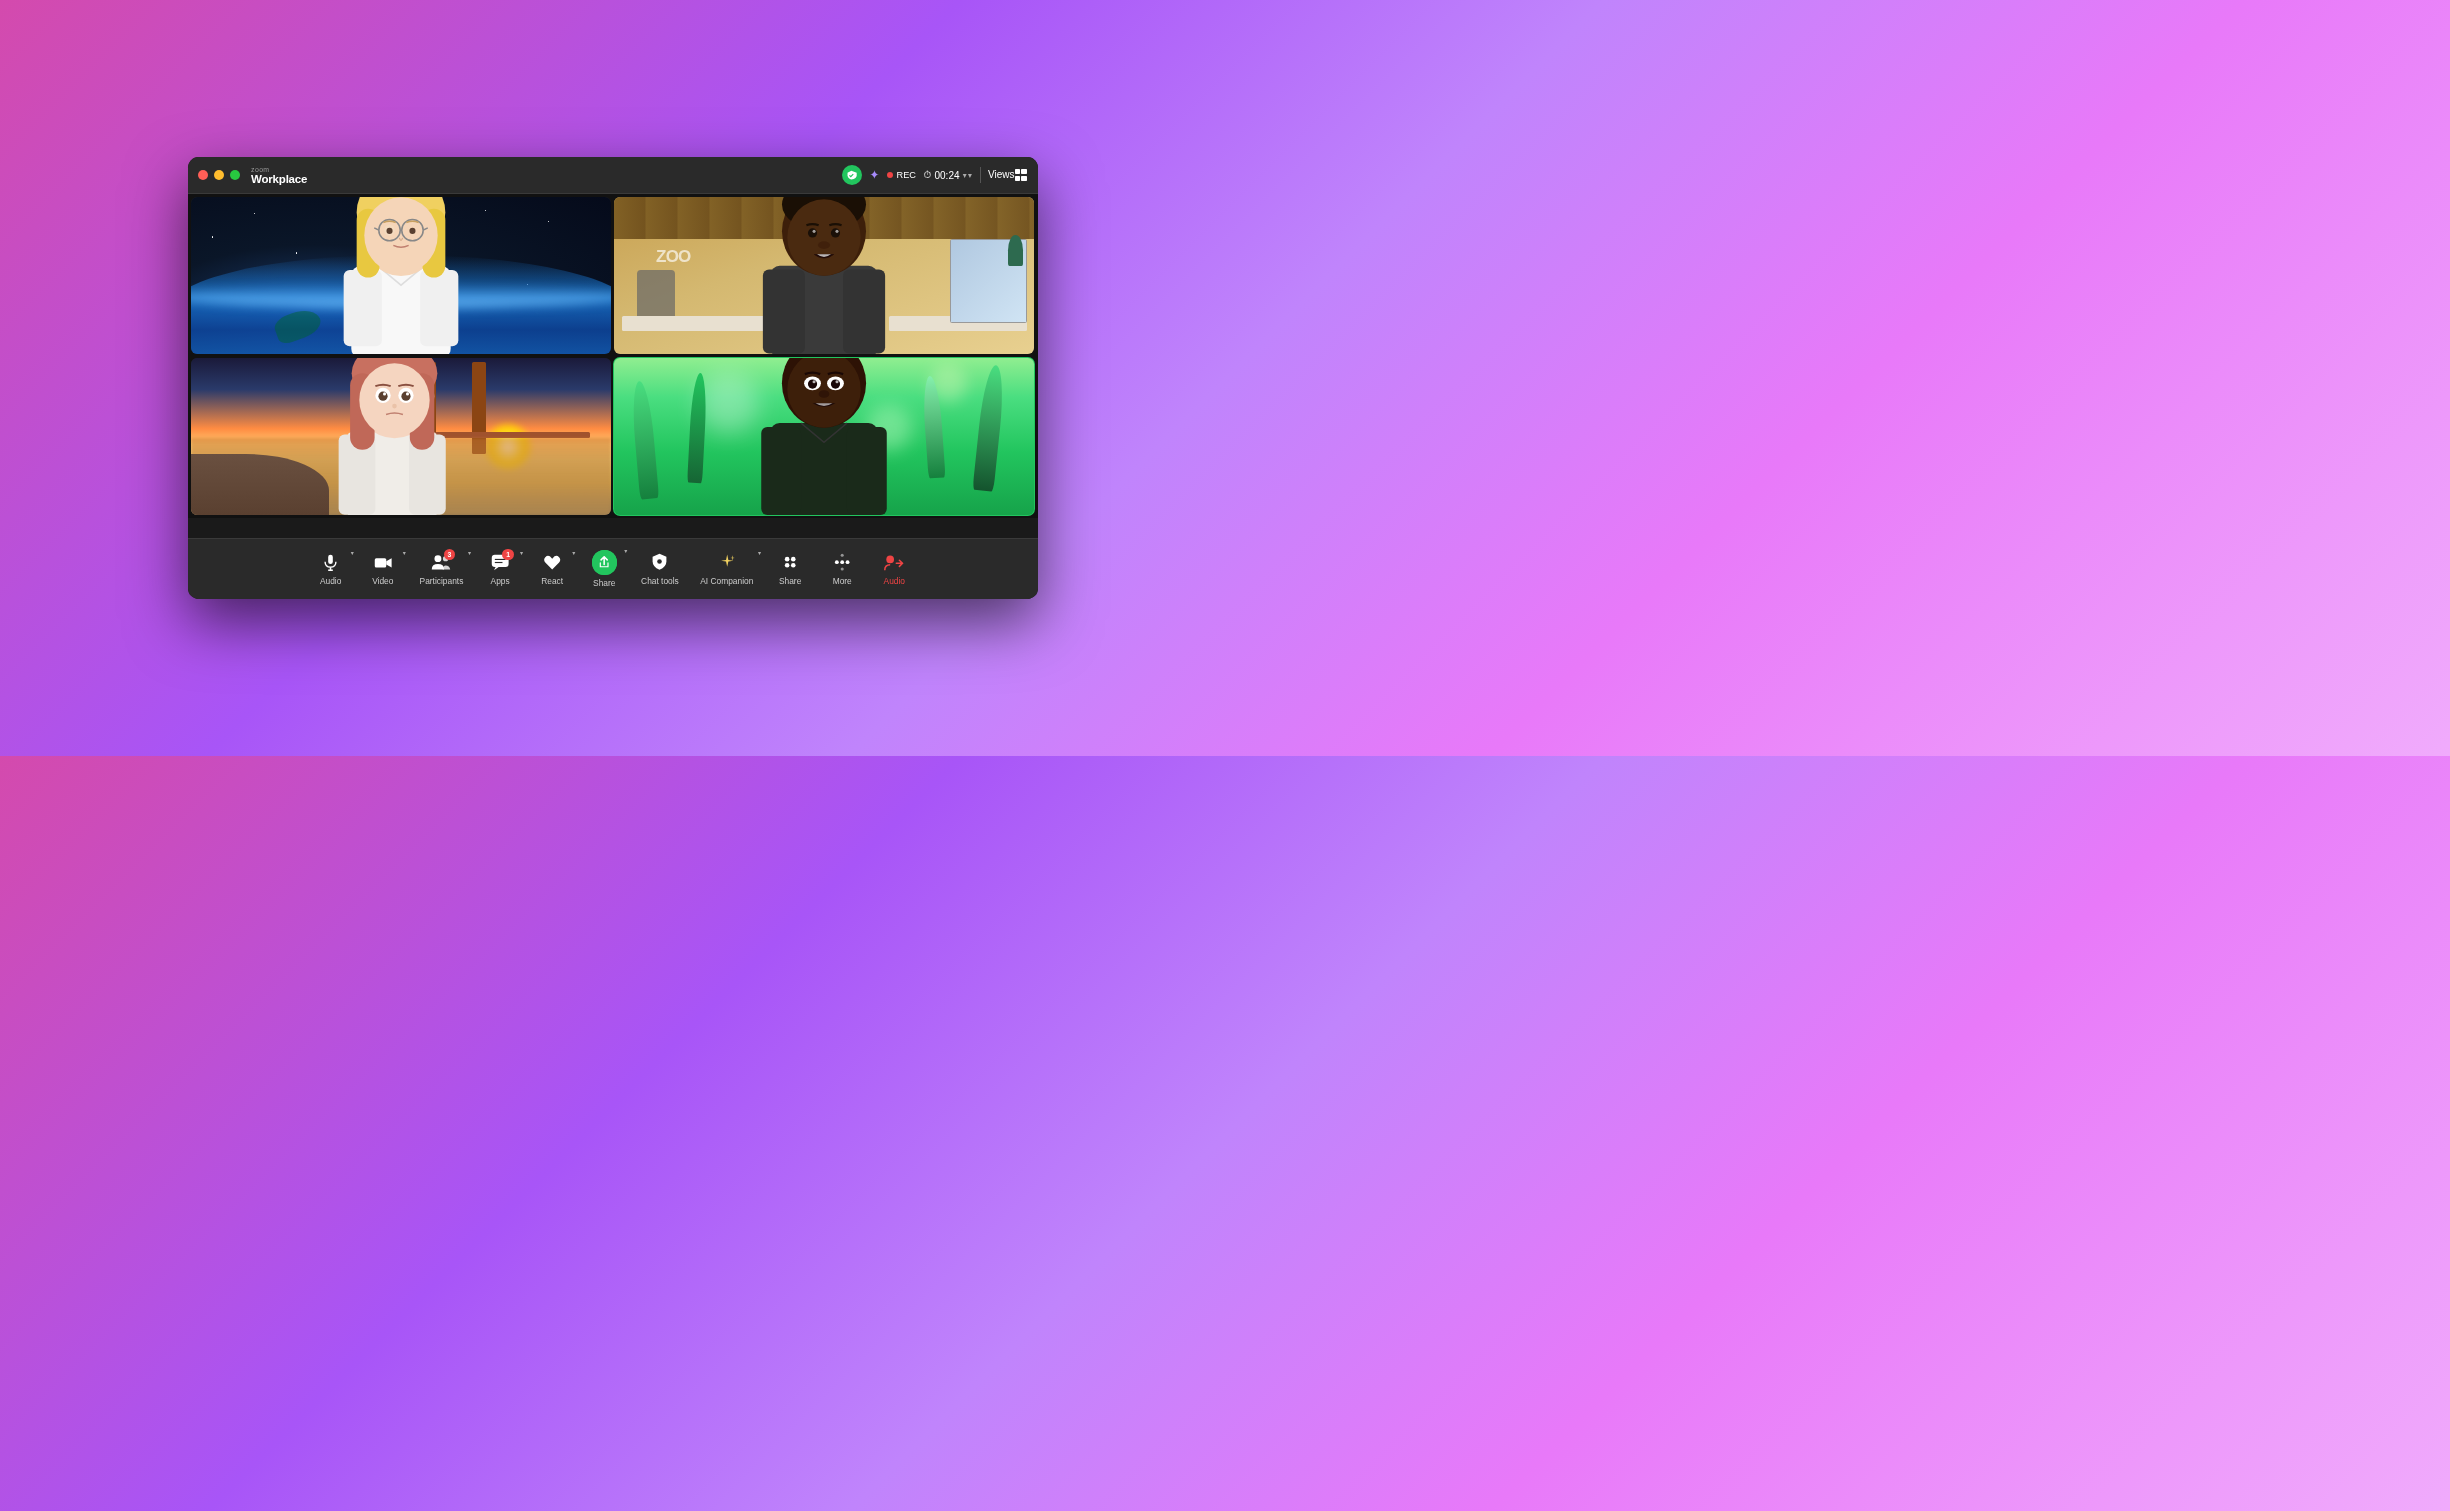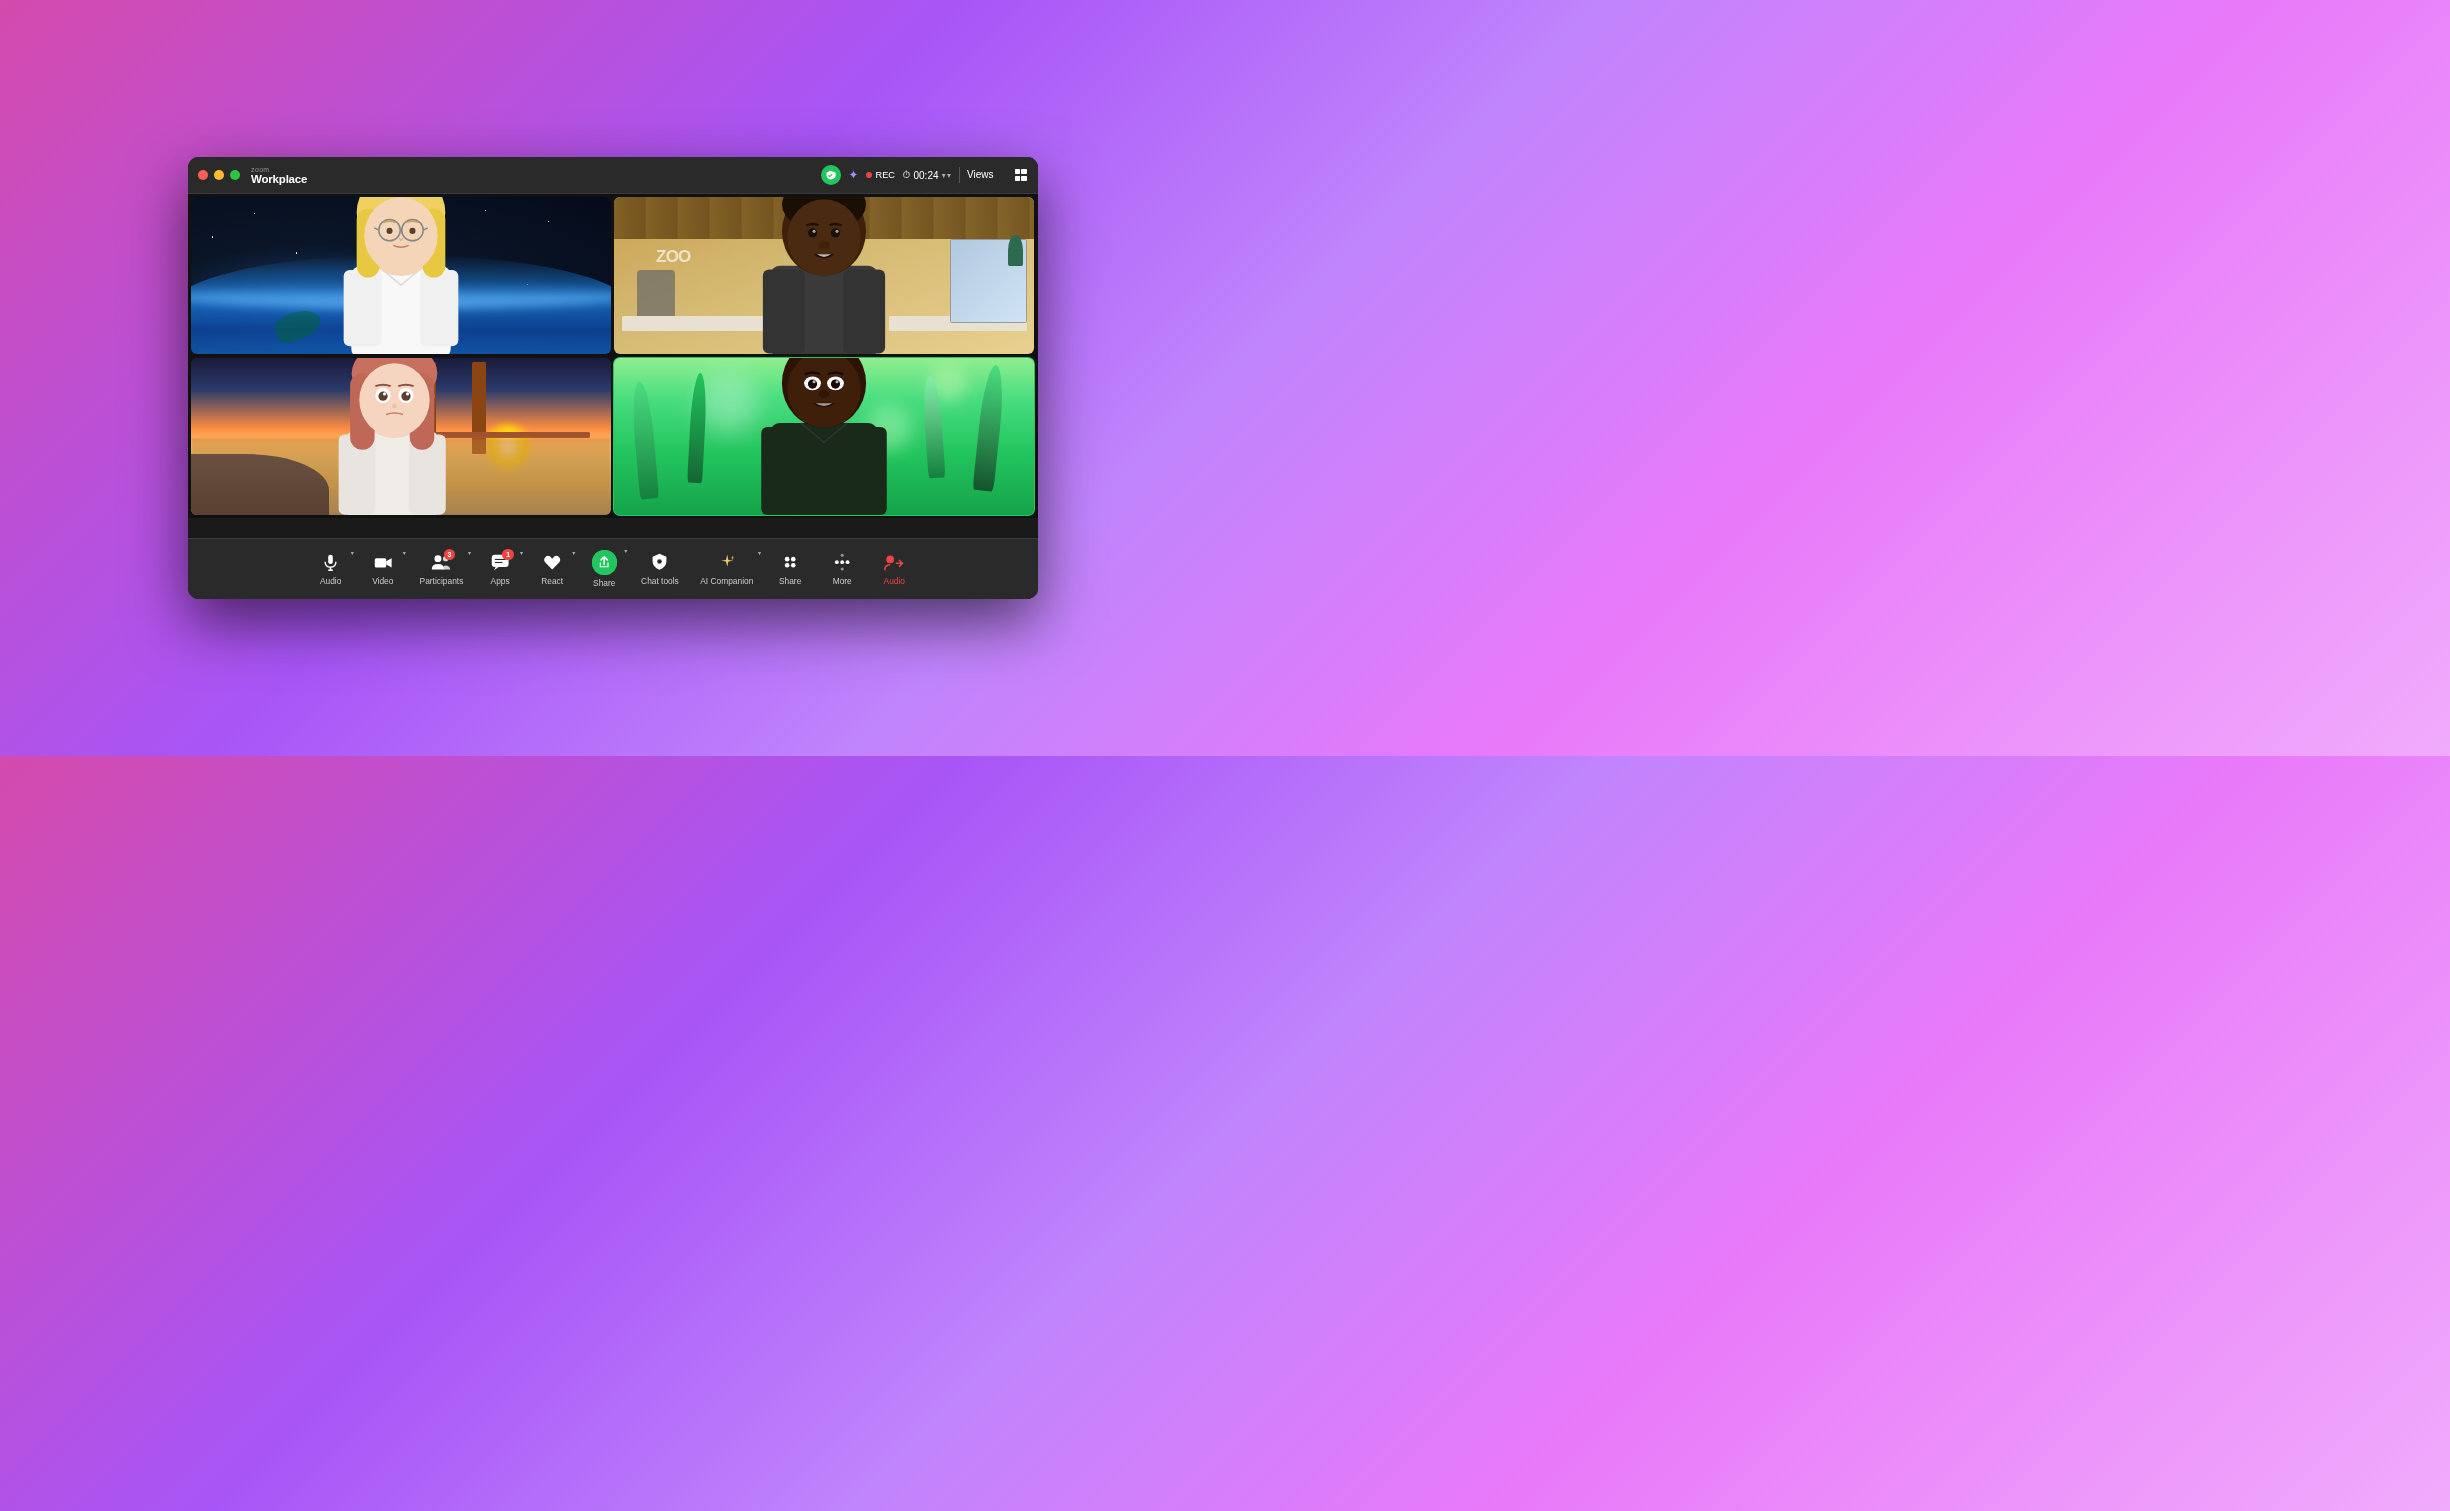--- a/index.html
+++ b/index.html
@@ -108,21 +108,21 @@
       gap: 3.1px;
     }
     .divider-v {
       width: 0.8px;
       height: 15.3px;
       background: #555;
     }
     .views-btn {
       display: flex;
       align-items: center;
-      gap: 21px;
+      gap: 0;
       color: #fff;
       font-size: 10px;
       cursor: pointer;
       background: none;
       border: none;
     }
     .views-grid {
       display: grid;
       grid-template-columns: 1fr 1fr;
       gap: 1.5px;

